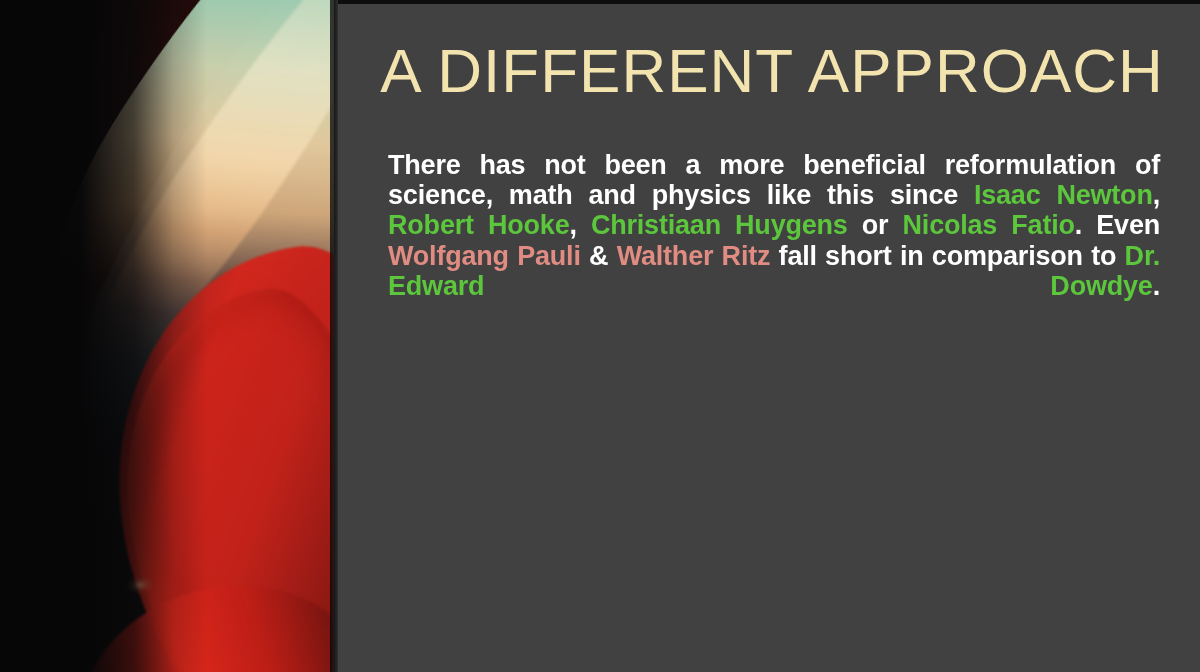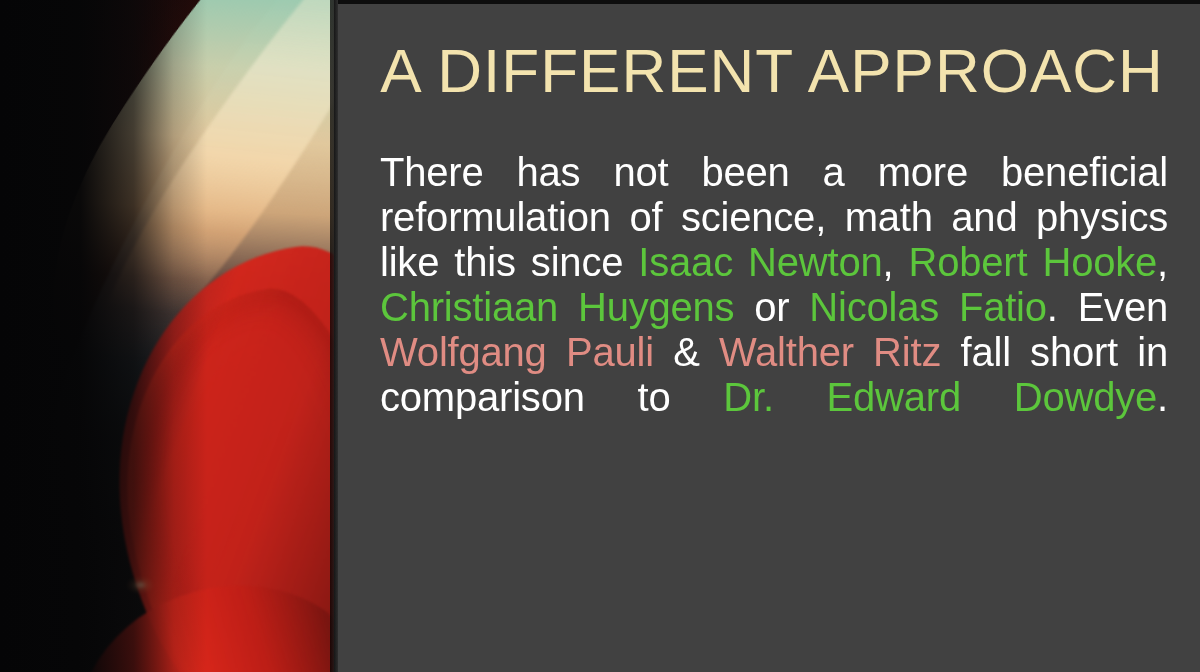--- a/index.html
+++ b/index.html
@@ -246,25 +246,25 @@
     line-height: 1.06;
     white-space: nowrap;
   }
 
   .body-block {
     margin-top: 46px;
     padding: 0 10px 0 14px;
   }
 
   .para {
-    margin: 4px;
+    margin: 12px;
     color: #FFFFFF;
     font-family: "Liberation Sans", sans-serif;
-    font-size: 40px;
-    font-weight: 400;
+    font-size: 27px;
+    font-weight: 700;
     line-height: 1.125;
     text-align: justify;
     text-justify: inter-word;
     letter-spacing: -0.2px;
   }
   .para-2 {
     margin-top: 56px;
     text-align: justify;
   }
   

